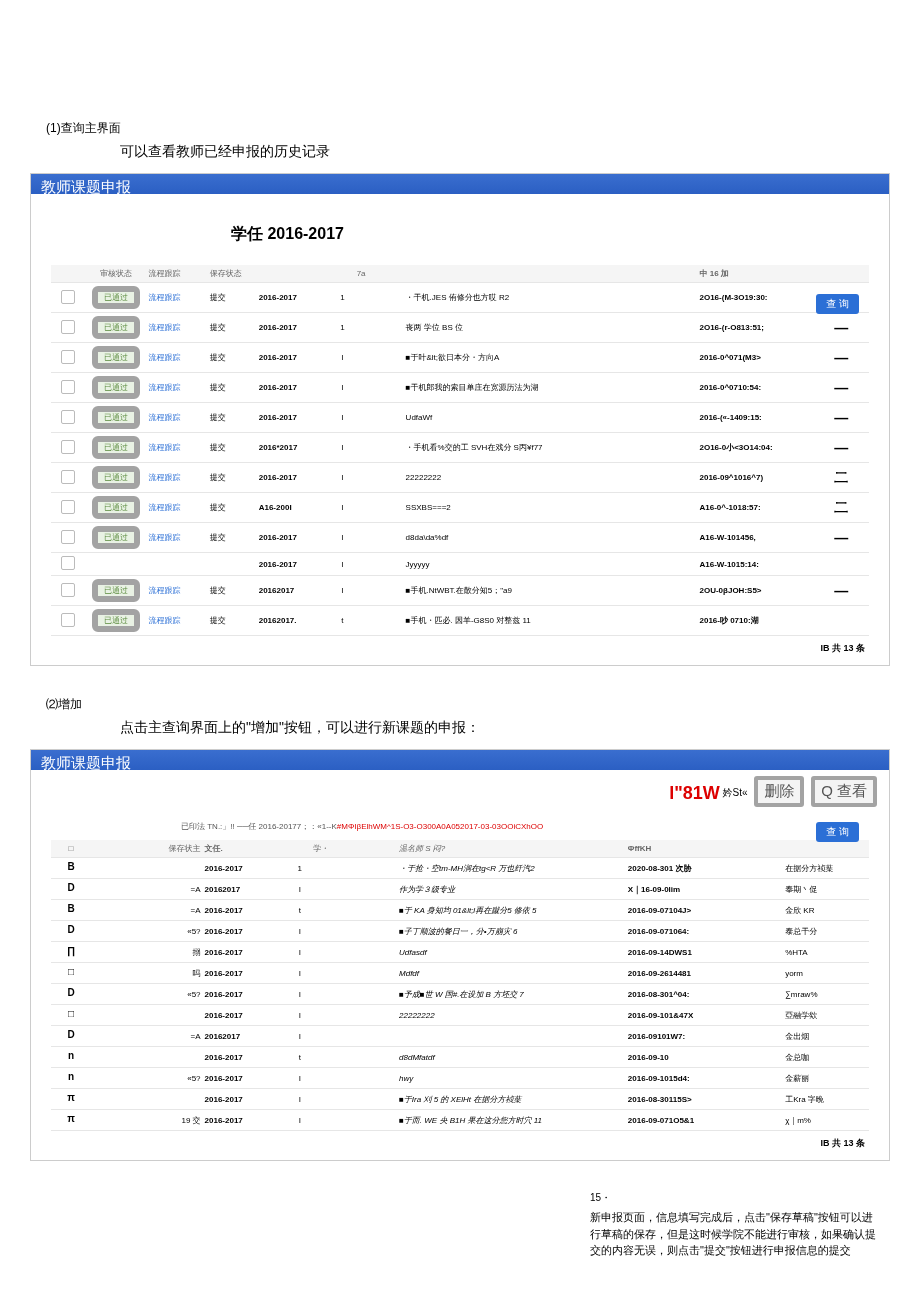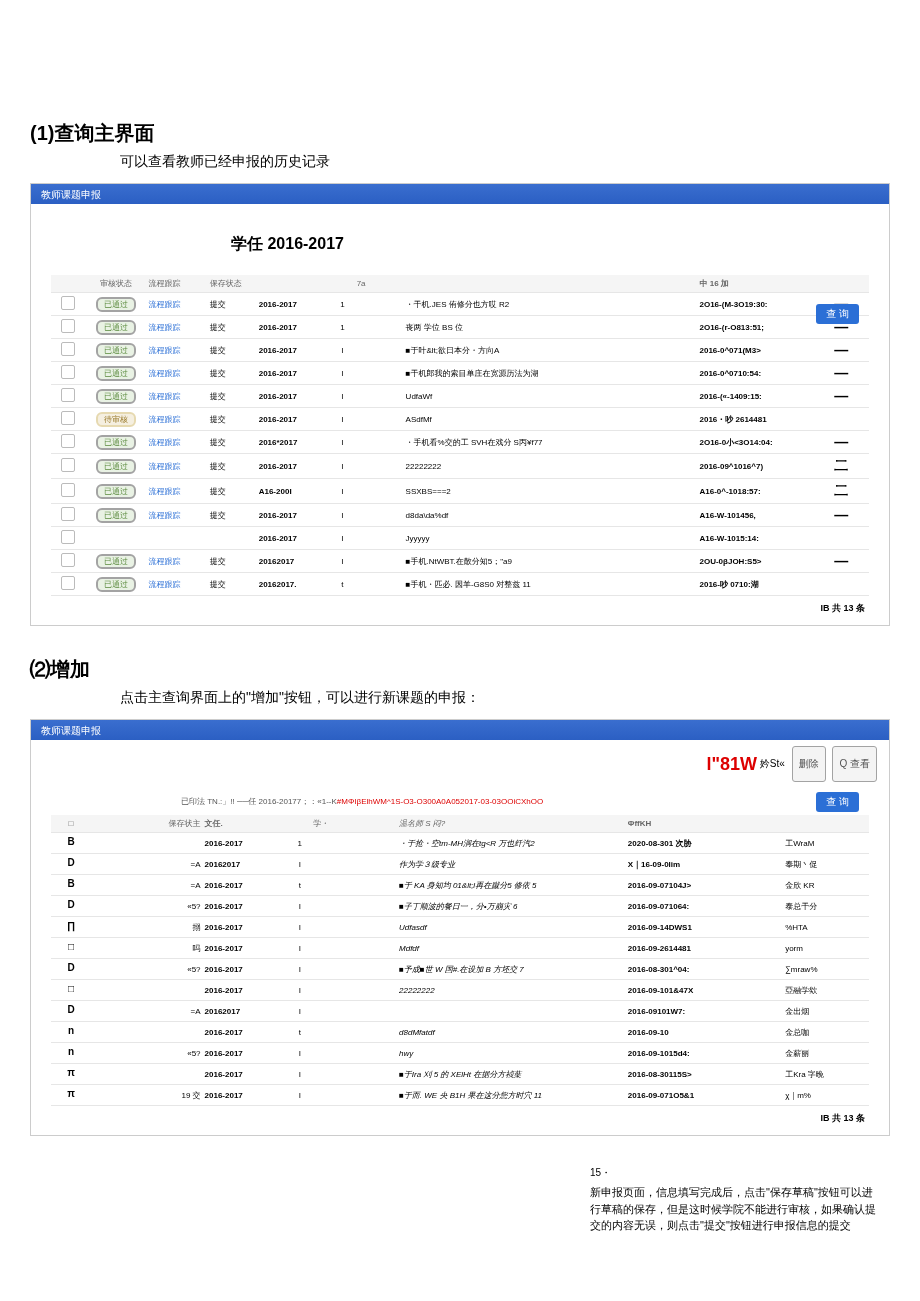--- a/index.html
+++ b/index.html
@@ -1,20 +1,20 @@
 <!DOCTYPE html>
 <html><head>
   <meta charset="utf-8">
   <style>
     * { box-sizing: border-box; margin: 0; padding: 0; }
     body { font-family: "Microsoft YaHei", Arial, sans-serif; background: #fff; width: 920px; margin: 0 auto; padding: 100px 30px 60px 30px; color: #000; }
-    .section-num { font-weight: bold; font-size: 20px; margin-top: 20px; }
+    .section-num { font-weight: normal; font-size: 12px; margin-top: 20px; margin-left: 16px; }
     .section-sub { font-size: 14px; margin: 6px 0 12px 90px; }
     .app-panel { border: 1px solid #ccc; background: #fff; margin-bottom: 30px; position: relative; }
-    .app-header { background: linear-gradient(#3a6ecf, #2b5fc3); color: #fff; font-size: 10px; padding: 4px 10px; height: 20px; }
+    .app-header { background: linear-gradient(#3a6ecf, #2b5fc3); color: #fff; font-size: 15px; padding: 4px 10px; height: 20px; }
     .app-body { padding: 20px 20px 10px 20px; }
     .semester-label { font-size: 16px; font-weight: bold; margin: 10px 0 20px 180px; }
     .query-btn { position: absolute; right: 30px; background: #2b6fd6; color: #fff; font-size: 10px; padding: 3px 10px; border-radius: 3px; cursor: pointer; }
     .query-btn.b1 { top: 120px; }
     .query-btn.b2 { top: 72px; }
     .mini-text { font-size: 8px; color: #555; margin: 8px 0 8px 130px; }
     .mini-text .hl { color: #d00; }
     table { border-collapse: collapse; width: 100%; table-layout: fixed; }
     th, td { font-size: 8px; padding: 3px 2px; text-align: left; vertical-align: middle; border-bottom: 1px solid #e6e6e6; overflow: hidden; white-space: nowrap; }
     th { color: #666; font-weight: normal; background: #f5f5f5; }
@@ -22,30 +22,30 @@
     .col-audit { width: 50px; text-align: center; }
     .col-track { width: 50px; }
     .col-save { width: 40px; }
     .col-year { width: 60px; font-weight: bold; }
     .col-num { width: 20px; text-align: center; }
     .col-gap { width: 40px; }
     .col-topic { width: 180px; }
     .col-gap2 { width: 60px; }
     .col-date { width: 110px; font-weight: bold; }
     .col-mark { width: 30px; }
-    .pass-badge { display: inline-block; background: #e9f2e4; border: 2px solid #a3a3a3; color: #5a8a3d; border-radius: 6px; padding: 0 6px; font-size: 8px; }
+    .pass-badge { display: inline-block; background: #e9f2e4; border: 6px solid #a3a3a3; color: #5a8a3d; border-radius: 6px; padding: 0 6px; font-size: 8px; }
     .pass-badge.alt { background: #f5efe0; border-color: #e6d9b0; color: #9a7a2a; }
     .track-link { color: #2b6fd6; cursor: pointer; }
     .checkbox-cell { width: 14px; height: 14px; border: 1px solid #bbb; border-radius: 2px; display: inline-block; background: #fff; }
     .checkbox-cell.sym { border: none; font-weight: bold; font-size: 10px; }
     .tail-mark { font-size: 14px; font-weight: bold; }
     .table-footer { text-align: right; font-size: 9px; font-weight: bold; margin: 6px 4px 0 0; }
     .panel2-toolbar { text-align: right; font-size: 10px; padding: 6px 12px 0 0; }
     .p2-big { color: #d00; font-size: 18px; font-weight: bold; vertical-align: middle; }
-    .p2-btn { display: inline-block; border: 1px solid #a3a3a3; background: #f4f4f4; padding: 10px 6px; margin-left: 4px; font-size: 10px; color: #555; border-radius: 3px; cursor: pointer; }
+    .p2-btn { display: inline-block; border: 4px solid #a3a3a3; background: #f4f4f4; padding: 2px 6px; margin-left: 4px; font-size: 15px; color: #555; border-radius: 3px; cursor: pointer; }
     .after-note-wrap { margin-left: 560px; width: 290px; }
     .after-num { font-size: 10px; margin-bottom: 4px; }
     .after-note { font-size: 11px; line-height: 1.5; }
     .col2-a { width: 28px; text-align: center; }
     .col2-save { width: 50px; text-align: right; }
     .col2-year { width: 60px; font-weight: bold; text-align: left; }
     .col2-n { width: 16px; text-align: center; }
     .col2-gap { width: 60px; }
     .col2-topic { width: 160px; font-style: italic; }
     .col2-date { width: 110px; font-weight: bold; }
@@ -138,33 +138,20 @@
             <td class="col-audit"><span class="pass-badge">已通过</span></td>
             <td class="col-track"><span class="track-link">流程跟踪</span></td>
             <td class="col-save">提交</td>
             <td class="col-year">2016-2017</td>
             <td class="col-num">I</td>
             <td class="col-gap"></td>
             <td class="col-topic">UdfaWf</td>
             <td class="col-gap2"></td>
             <td class="col-date">2016-(«-1409:15:</td>
             <td class="col-mark tail-mark">—</td>
-          </tr>
-          <tr>
-            <td class="col-check"><span class="checkbox-cell"></span></td>
-            <td class="col-audit"><span class="pass-badge alt">待审核</span></td>
-            <td class="col-track"><span class="track-link">流程跟踪</span></td>
-            <td class="col-save">提交</td>
-            <td class="col-year">2016-2017</td>
-            <td class="col-num">I</td>
-            <td class="col-gap"></td>
-            <td class="col-topic">ASdfMf</td>
-            <td class="col-gap2"></td>
-            <td class="col-date">2016・吵 2614481</td>
-            <td class="col-mark tail-mark"></td>
           </tr>
           <tr>
             <td class="col-check"><span class="checkbox-cell"></span></td>
             <td class="col-audit"><span class="pass-badge">已通过</span></td>
             <td class="col-track"><span class="track-link">流程跟踪</span></td>
             <td class="col-save">提交</td>
             <td class="col-year">2016*2017</td>
             <td class="col-num">I</td>
             <td class="col-gap"></td>
             <td class="col-topic">・手机看%交的工 SVH在戏分 S丙¥f77</td>
@@ -293,21 +280,21 @@
       <tbody id="tbody2">
           <tr>
             <td class="col2-a"><span class="checkbox-cell sym">B</span></td>
             <td class="col2-a"></td>
             <td class="col2-save right"></td>
             <td class="col2-year">2016-2017</td>
             <td class="col2-n">1</td>
             <td class="col2-gap"></td>
             <td class="col2-topic">・于抢・空tm-MH涧在tg&lt;R 万也纤汽2</td>
             <td class="col2-date">2020-08-301 次胁</td>
-            <td class="col2-who">工WraM</td>
+            <td class="col2-who">在据分方祯葉</td>
           </tr>
           <tr>
             <td class="col2-a"><span class="checkbox-cell sym">D</span></td>
             <td class="col2-a"></td>
             <td class="col2-save right">=A</td>
             <td class="col2-year">20162017</td>
             <td class="col2-n">I</td>
             <td class="col2-gap"></td>
             <td class="col2-topic">作为学３级专业</td>
             <td class="col2-date">X｜16-09-0lim</td>

